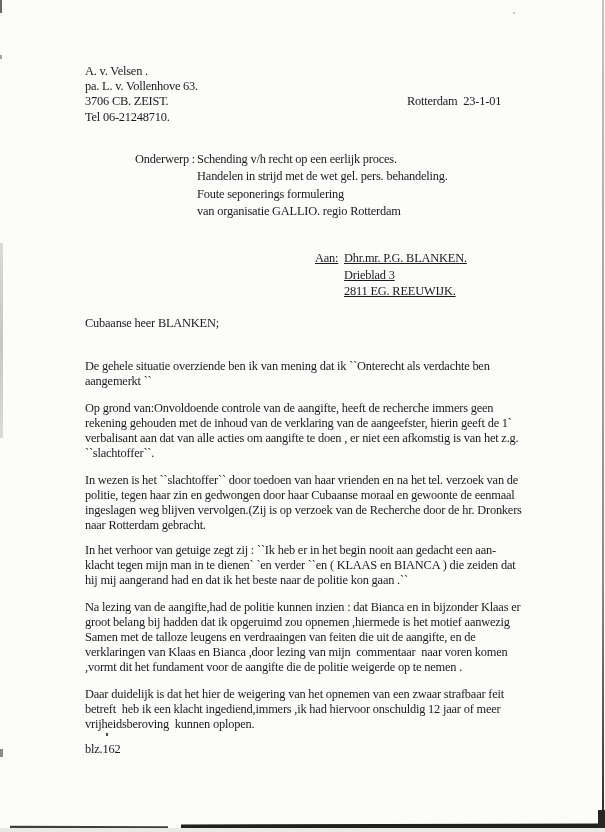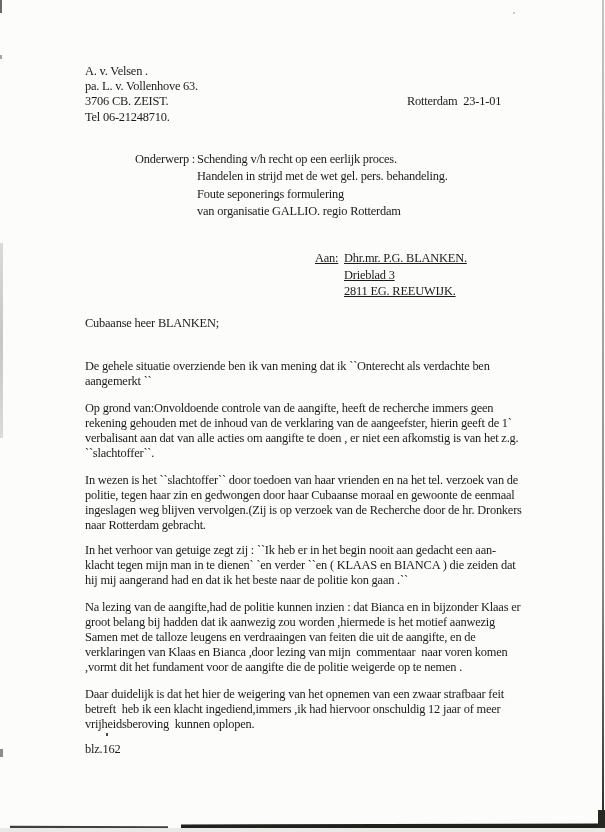--- a/index.html
+++ b/index.html
@@ -105,21 +105,21 @@
           <div class="line"><span>ingeslagen weg blijven vervolgen.(Zij is op verzoek van de Recherche door de hr. Dronkers</span></div>
           <div class="line"><span>naar Rotterdam gebracht.</span></div>
         </div>
         <div class="para para-4">
           <div class="line"><span>In het verhoor van getuige zegt zij : </span><span class="b">``Ik heb er in het begin nooit aan gedacht een aan-</span></div>
           <div class="line"><span class="b">klacht tegen mijn man in te dienen` </span><span>`en verder </span><span class="b">``en ( KLAAS en BIANCA ) die zeiden dat</span></div>
           <div class="line"><span class="b">hij mij aangerand had en dat ik het beste naar de politie kon gaan .``</span></div>
         </div>
         <div class="para para-5">
           <div class="line"><span>Na lezing van de aangifte,had de politie kunnen inzien </span><span class="b">: dat Bianca en in bijzonder Klaas er</span></div>
-          <div class="line"><span class="b">groot belang bij hadden dat ik aanwezig zou worden ,hiermede is het motief aanwezig</span></div>
+          <div class="line"><span class="b">groot belang bij hadden dat ik opgeruimd zou opnemen ,hiermede is het motief aanwezig</span></div>
           <div class="line"><span class="b">Samen met de talloze leugens en verdraaingen van feiten die uit de aangifte, en de</span></div>
           <div class="line"><span class="b">verklaringen van Klaas en Bianca ,door lezing van mijn  commentaar  naar voren komen</span></div>
           <div class="line"><span class="b">,vormt dit het fundament voor de aangifte die de politie weigerde op te nemen .</span></div>
         </div>
         <div class="para para-6">
           <div class="line"><span>Daar duidelijk is dat het hier </span><span class="b">de weigering van het opnemen van een zwaar strafbaar feit</span></div>
           <div class="line"><span class="b">betreft  heb ik een klacht ingediend,immers ,ik had hiervoor onschuldig 12 jaar of meer</span></div>
           <div class="line"><span class="b">vrijheidsberoving  kunnen oplopen.</span></div>
         </div>
       </div>

